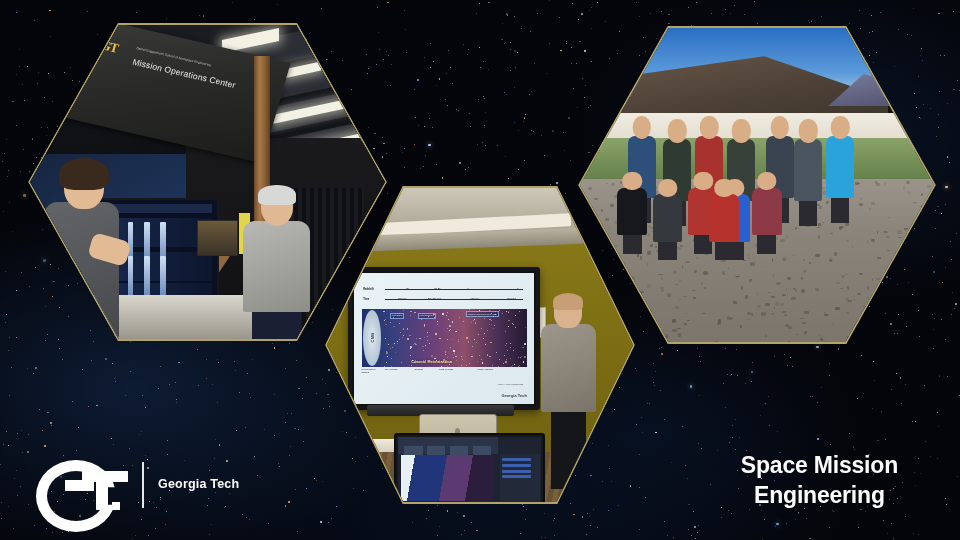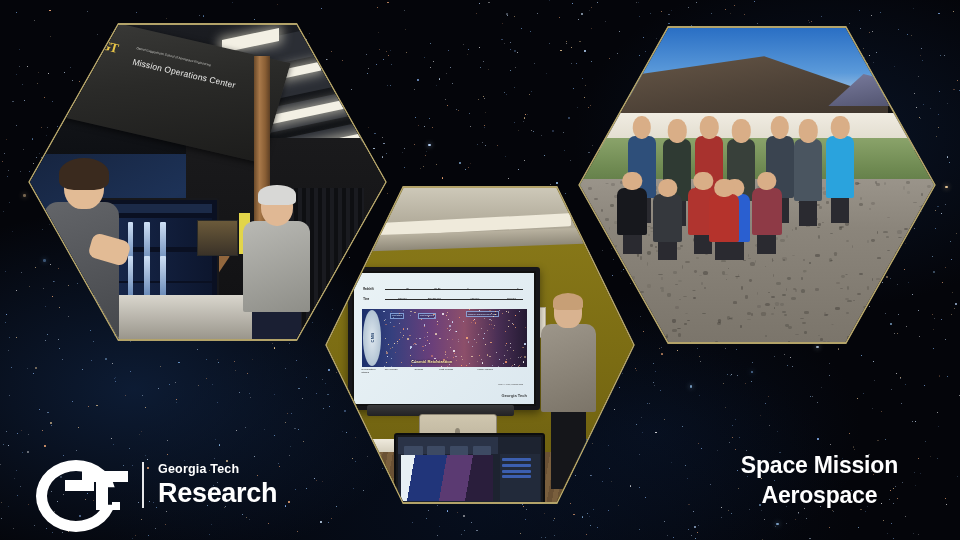--- a/index.html
+++ b/index.html
@@ -2617,22 +2617,21 @@
     <div class="gt-mark">
       <div class="g"></div>
       <div class="gbar"></div>
       <div class="tbar"></div>
       <div class="tstem"></div>
       <div class="dot"></div>
     </div>
     <div class="gt-div"></div>
     <div class="gt-words">
       <div class="small">Georgia Tech</div>
-      <div class="big">Research</div>
     </div>
   </div>
 
   <div class="sri">
     <div>Space Mission</div>
-    <div>Aerospace</div>
+    <div>Engineering</div>
   </div>
 
 </div>
 
 </body></html>

